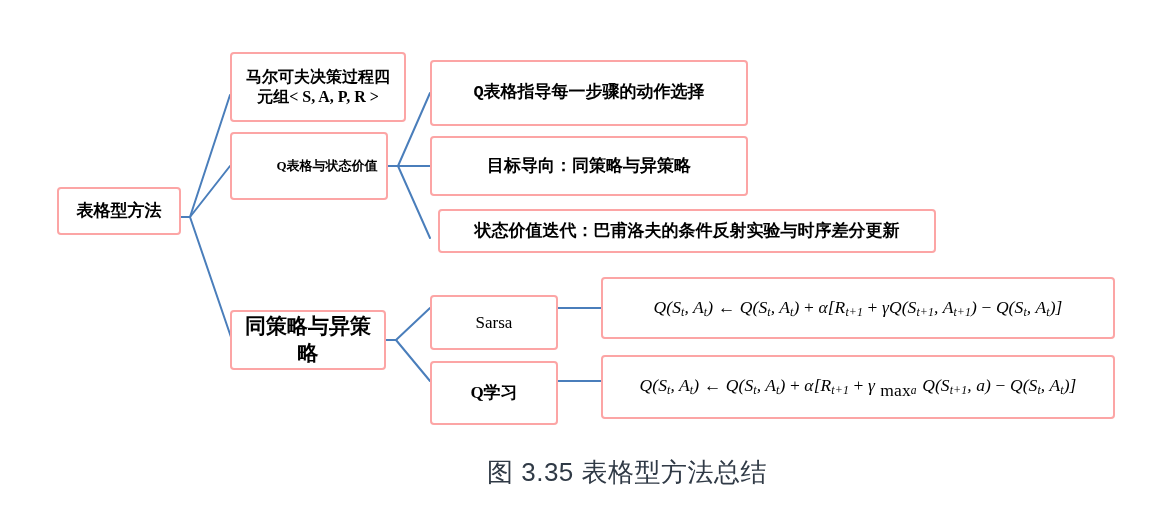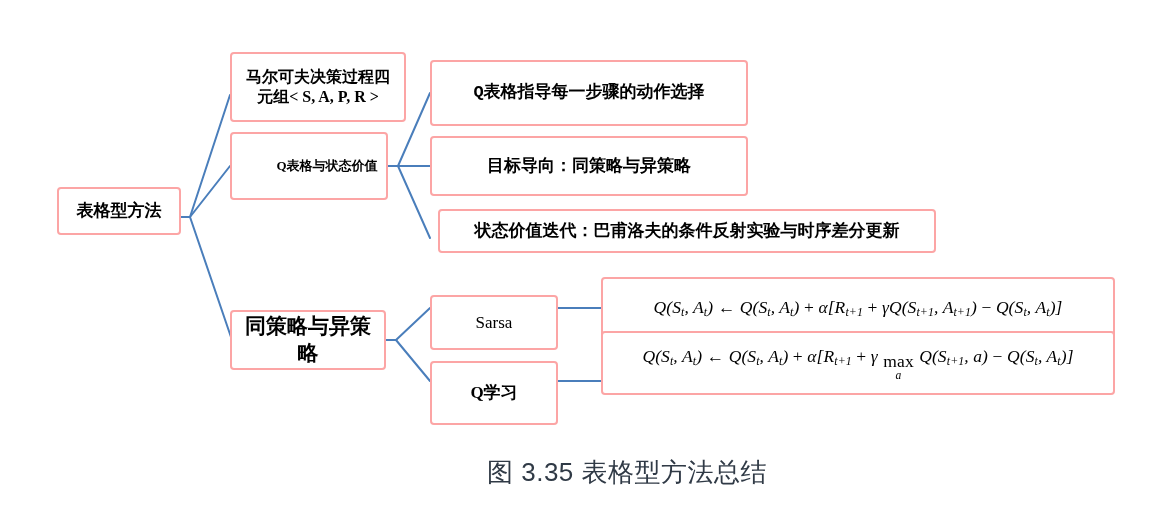--- a/index.html
+++ b/index.html
@@ -91,41 +91,41 @@
   }
   #n-qlearn {
     left: 430px; top: 361px; width: 128px; height: 64px;
     font-size: 17px;
   }
   
   #n-f-sarsa {
     left: 601px; top: 277px; width: 514px; height: 62px;
   }
   #n-f-qlearn {
-    left: 601px; top: 331px; width: 514px; height: 64px;
+    left: 601px; top: 355px; width: 514px; height: 64px;
   }
   .formula {
     font-family: "Liberation Serif", "DejaVu Serif", serif;
     font-style: italic;
     font-size: 17.5px;
     color: #000;
     white-space: nowrap;
     letter-spacing: 0.1px;
   }
   .formula sub {
     font-size: 0.68em;
     font-style: italic;
     vertical-align: -0.28em;
   }
   .op {
     font-style: normal;
   }
   .maxop {
     display: inline-flex;
-    flex-direction: column;
+    flex-direction: row;
     align-items: center;
     justify-content: flex-end;
     vertical-align: -0.30em;
     line-height: 1;
     margin: 0 1px;
   }
   .maxop .mtop {
     font-style: normal;
     font-size: 1em;
   }

